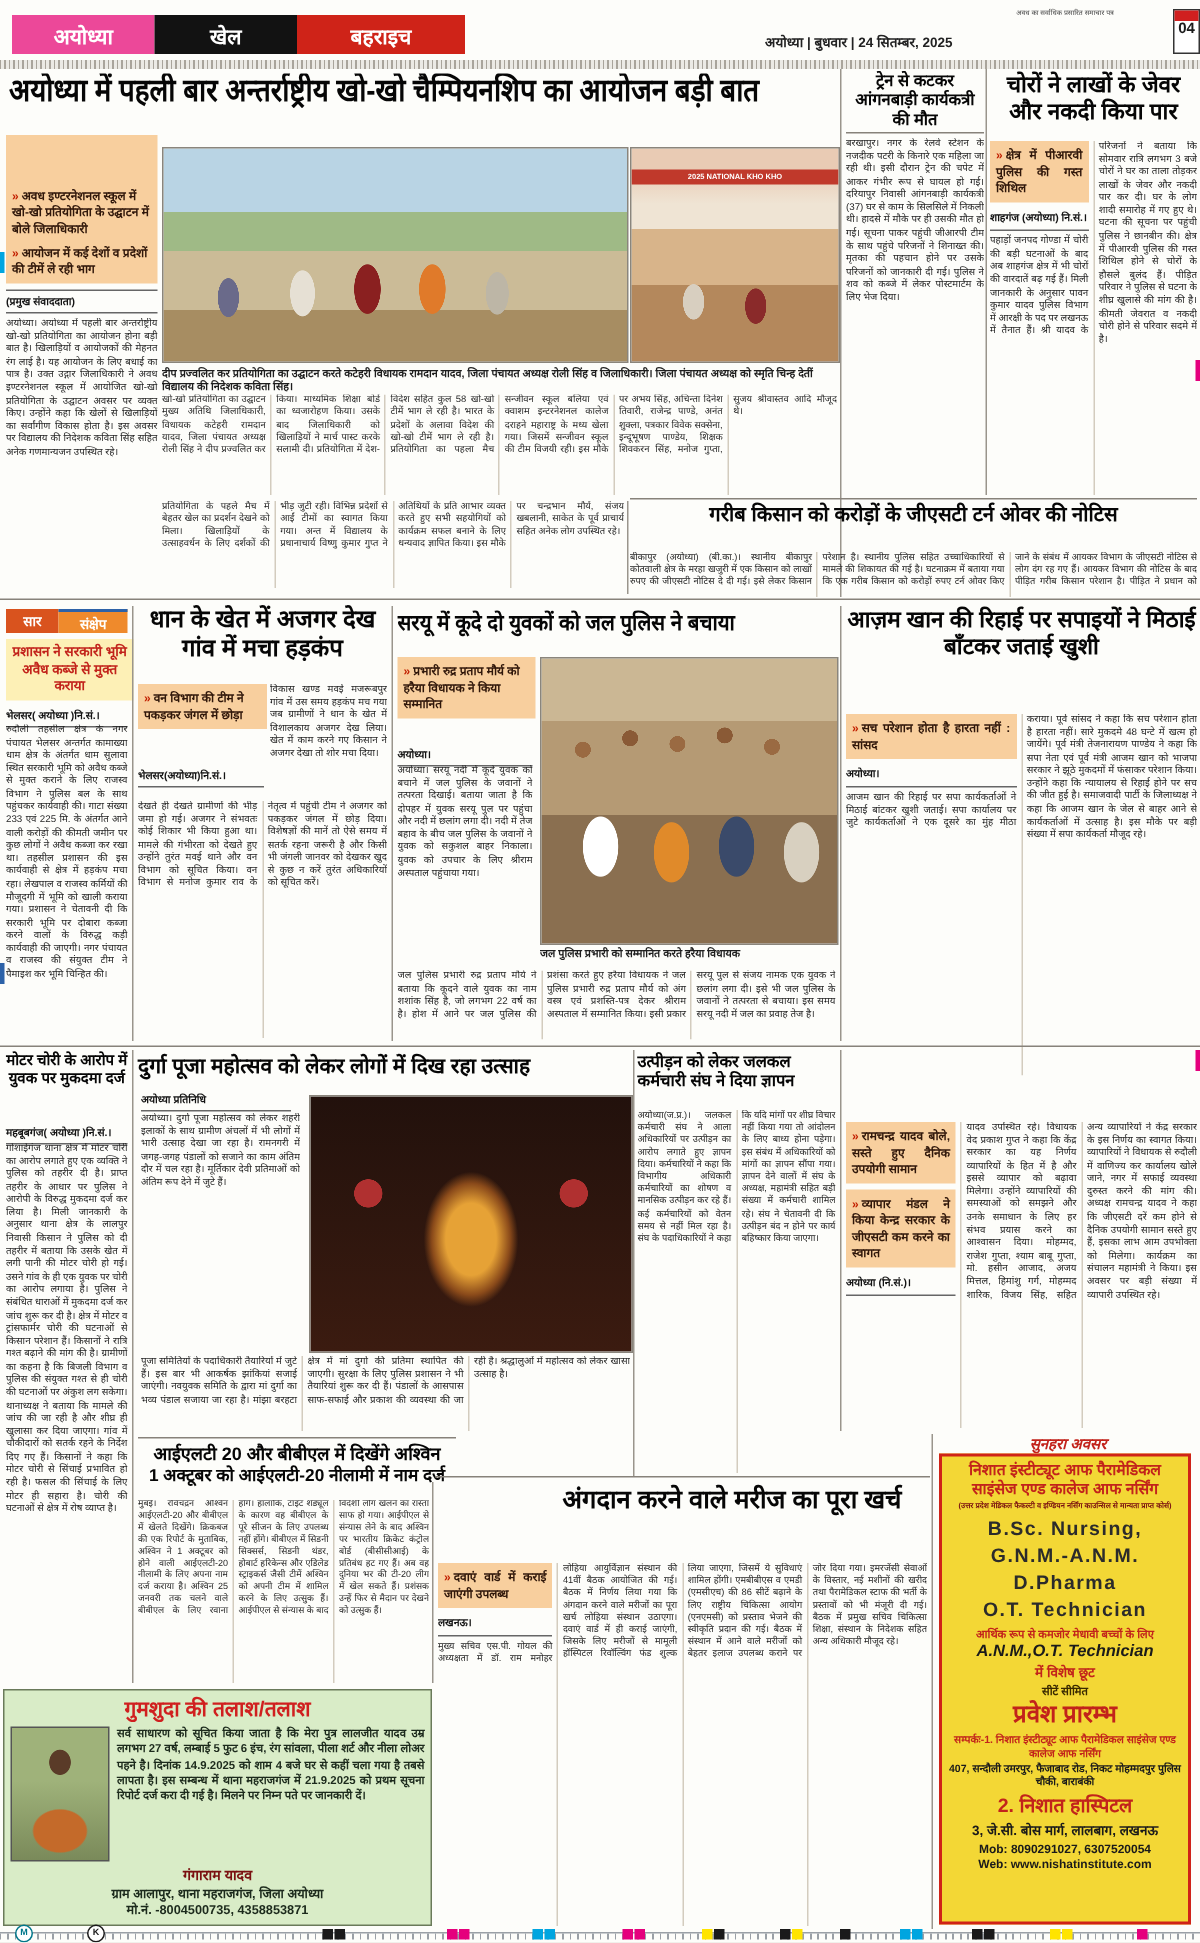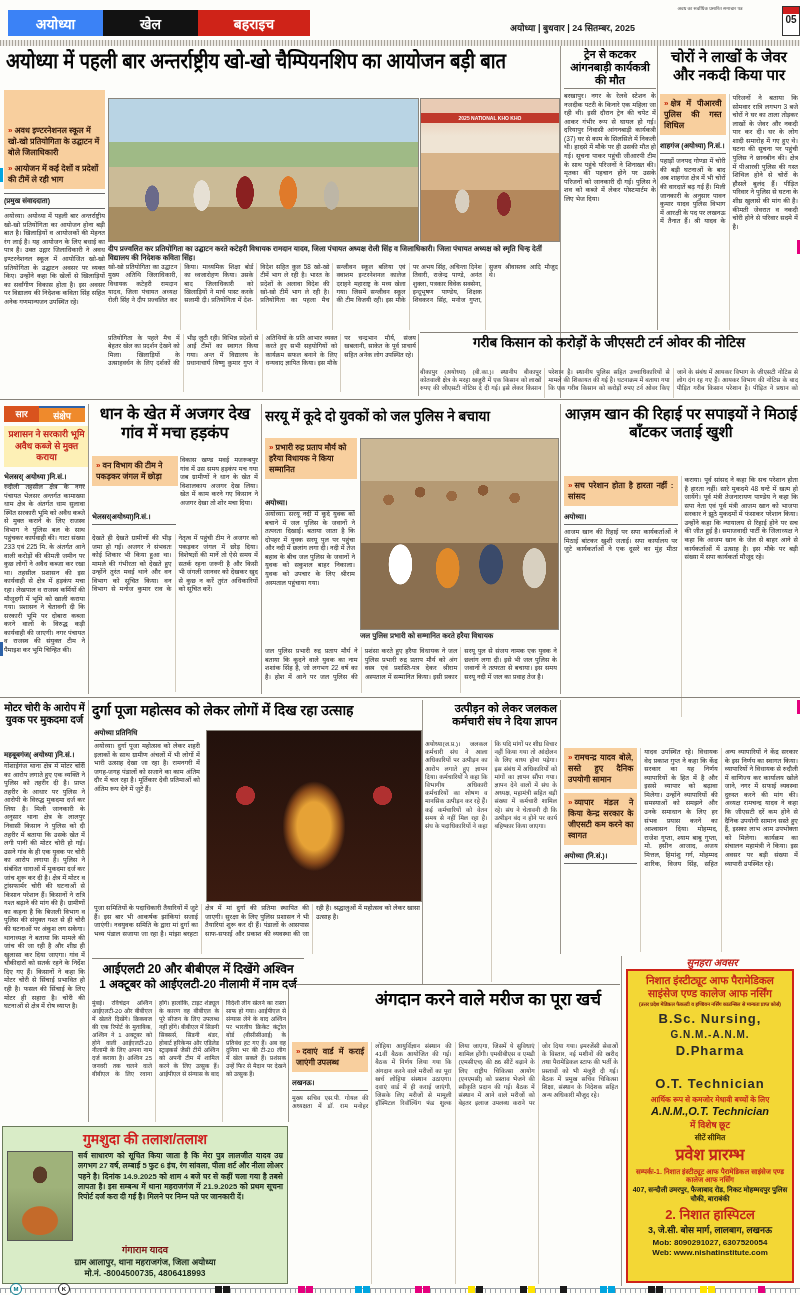--- a/index.html
+++ b/index.html
@@ -22,35 +22,35 @@
   .regc{position:absolute;top:1283px;width:10px;height:10px;border-radius:50%;border:1px solid #333;
         font-size:6px;font-weight:bold;display:flex;align-items:center;justify-content:center;background:#fff;}
   .adline{text-align:center;line-height:1.25;}
 </style>
 </head>
 <body>
 
 <div class="page">
 
   <div class="abs" style="left:8px;top:10px;display:flex;">
-    <div class="tab" style="width:95px;background:#3b82f6;">
+    <div class="tab" style="width:95px;background:#ec4899;">
         <span>अयोध्या</span>
       </div>
     <div class="tab" style="width:95px;background:#121212;">
         <span>खेल</span>
       </div>
     <div class="tab" style="width:112px;background:#cf2318;">
         <span>बहराइच</span>
       </div>
   </div>
   <div class="abs" style="left:440px;top:21px;width:195px;text-align:right;font-size:9px;font-weight:bold;color:#222;">अयोध्या | बुधवार | 24 सितम्बर, 2025</div>
   <div class="abs" style="left:642px;top:5px;width:136px;text-align:center;font-size:4.6px;color:#444;">अवध का सर्वाधिक प्रसारित समाचार पत्र</div>
   <div class="abs" style="left:782px;top:6px;width:16px;height:28px;border:1px solid #333;background:#fff;">
     <div style="height:7px;background:#d01f1f;"></div>
-    <div style="text-align:center;font-size:10px;font-weight:bold;">05</div>
+    <div style="text-align:center;font-size:10px;font-weight:bold;">04</div>
   </div>
   <div class="abs" style="left:0;top:40px;width:800px;height:6px;background:repeating-linear-gradient(90deg,#a9a49b 0 1px,#eceae5 1px 3px);"></div>
 
   <div class="abs hl" style="left:6px;top:49px;width:556px;overflow:hidden;">
     <span style="display:inline-block;white-space:nowrap;font-size:21px;transform:scaleX(.88);transform-origin:0 50%;">अयोध्या में पहली बार अन्तर्राष्ट्रीय खो-खो चैम्पियनशिप का आयोजन बड़ी बात</span>
   </div>
 
   <div class="abs" style="left:4px;top:90px;width:101px;">
     <div class="bx">
       <div style="margin-bottom:5px;margin-top:31px;"><span class="chev">»</span><span>अवध इण्टरनेशनल स्कूल में खो-खो प्रतियोगिता के उद्घाटन में बोले जिलाधिकारी</span></div>
@@ -165,21 +165,21 @@
       linear-gradient(180deg,#22110c,#3b1b10);"></div>
   <div class="abs bt" style="left:94px;top:742px;width:106px;height:156px;">अयोध्या। दुर्गा पूजा महोत्सव को लेकर शहरी इलाकों के साथ ग्रामीण अंचलों में भी लोगों में भारी उत्साह देखा जा रहा है। रामनगरी में जगह-जगह पंडालों को सजाने का काम अंतिम दौर में चल रहा है। मूर्तिकार देवी प्रतिमाओं को अंतिम रूप देने में जुटे हैं।</div>
   <div class="abs bt mc" style="left:94px;top:904px;width:326px;height:50px;column-count:3;">पूजा समितियों के पदाधिकारी तैयारियों में जुटे हैं। इस बार भी आकर्षक झांकियां सजाई जाएंगी। नवयुवक समिति के द्वारा मां दुर्गा का भव्य पंडाल सजाया जा रहा है। मांझा बरहटा क्षेत्र में मां दुर्गा की प्रतिमा स्थापित की जाएगी। सुरक्षा के लिए पुलिस प्रशासन ने भी तैयारियां शुरू कर दी हैं। पंडालों के आसपास साफ-सफाई और प्रकाश की व्यवस्था की जा रही है। श्रद्धालुओं में महोत्सव को लेकर खासा उत्साह है।</div>
 
   <div class="hr" style="left:92px;top:958px;width:212px;"></div>
   <div class="abs hl" style="left:92px;top:962px;width:212px;font-size:12px;text-align:center;">आईएलटी 20 और बीबीएल में दिखेंगे अश्विन</div>
   <div class="abs hl" style="left:92px;top:978px;width:212px;font-size:11.5px;text-align:center;">1 अक्टूबर को आईएलटी-20 नीलामी में नाम दर्ज</div>
   <div class="abs bt mc" style="left:92px;top:1000px;width:194px;height:122px;column-count:3;font-size:6px;">मुंबई। रविचंद्रन अश्विन आईएलटी-20 और बीबीएल में खेलते दिखेंगे। क्रिकबज की एक रिपोर्ट के मुताबिक, अश्विन ने 1 अक्टूबर को होने वाली आईएलटी-20 नीलामी के लिए अपना नाम दर्ज कराया है। अश्विन 25 जनवरी तक चलने वाले बीबीएल के लिए रवाना होंगे। हालांकि, टाइट शेड्यूल के कारण वह बीबीएल के पूरे सीजन के लिए उपलब्ध नहीं होंगे। बीबीएल में सिडनी सिक्सर्स, सिडनी थंडर, होबार्ट हरिकेन्स और एडिलेड स्ट्राइकर्स जैसी टीमें अश्विन को अपनी टीम में शामिल करने के लिए उत्सुक हैं। आईपीएल से संन्यास के बाद विदेशी लीग खेलने का रास्ता साफ हो गया। आईपीएल से संन्यास लेने के बाद अश्विन पर भारतीय क्रिकेट कंट्रोल बोर्ड (बीसीसीआई) के प्रतिबंध हट गए हैं। अब वह दुनिया भर की टी-20 लीग में खेल सकते हैं। प्रशंसक उन्हें फिर से मैदान पर देखने को उत्सुक हैं।</div>
 
   <div class="vr" style="left:422px;top:700px;height:284px;"></div>
-  <div class="abs hl" style="left:425px;top:702px;width:132px;font-size:11px;text-align:right;">उत्पीड़न को लेकर जलकल कर्मचारी संघ ने दिया ज्ञापन</div>
+  <div class="abs hl" style="left:425px;top:702px;width:132px;font-size:11px;text-align:left;">उत्पीड़न को लेकर जलकल कर्मचारी संघ ने दिया ज्ञापन</div>
   <div class="abs bt mc" style="left:425px;top:740px;width:132px;height:242px;column-count:2;font-size:6.2px;">अयोध्या(ज.प्र.)। जलकल कर्मचारी संघ ने आला अधिकारियों पर उत्पीड़न का आरोप लगाते हुए ज्ञापन दिया। कर्मचारियों ने कहा कि विभागीय अधिकारी कर्मचारियों का शोषण व मानसिक उत्पीड़न कर रहे हैं। कई कर्मचारियों को वेतन समय से नहीं मिल रहा है। संघ के पदाधिकारियों ने कहा कि यदि मांगों पर शीघ्र विचार नहीं किया गया तो आंदोलन के लिए बाध्य होना पड़ेगा। इस संबंध में अधिकारियों को मांगों का ज्ञापन सौंपा गया। ज्ञापन देने वालों में संघ के अध्यक्ष, महामंत्री सहित बड़ी संख्या में कर्मचारी शामिल रहे। संघ ने चेतावनी दी कि उत्पीड़न बंद न होने पर कार्य बहिष्कार किया जाएगा।</div>
 
   <div class="vr" style="left:560px;top:700px;height:254px;"></div>
   <div class="abs bt mc" style="left:564px;top:748px;width:234px;height:204px;column-count:3;">
     <div class="bx"><span class="chev">»</span><span>रामचन्द्र यादव बोले, सस्ते हुए दैनिक उपयोगी सामान</span></div>
     <div class="bx"><span class="chev">»</span><span>व्यापार मंडल ने किया केन्द्र सरकार के जीएसटी कम करने का स्वागत</span></div>
     <div class="by">अयोध्या (नि.सं.)।</div>
     <span>यादव उपस्थित रहे। विधायक वेद प्रकाश गुप्त ने कहा कि केंद्र सरकार का यह निर्णय व्यापारियों के हित में है और इससे व्यापार को बढ़ावा मिलेगा। उन्होंने व्यापारियों की समस्याओं को समझने और उनके समाधान के लिए हर संभव प्रयास करने का आश्वासन दिया। मोहम्मद, राजेश गुप्ता, श्याम बाबू गुप्ता, मो. हसीन आजाद, अजय मित्तल, हिमांशु गर्ग, मोहम्मद शारिक, विजय सिंह, सहित अन्य व्यापारियों ने केंद्र सरकार के इस निर्णय का स्वागत किया। व्यापारियों ने विधायक से रुदौली में वाणिज्य कर कार्यालय खोले जाने, नगर में सफाई व्यवस्था दुरुस्त करने की मांग की। अध्यक्ष रामचन्द्र यादव ने कहा कि जीएसटी दरें कम होने से दैनिक उपयोगी सामान सस्ते हुए हैं, इसका लाभ आम उपभोक्ता को मिलेगा। कार्यक्रम का संचालन महामंत्री ने किया। इस अवसर पर बड़ी संख्या में व्यापारी उपस्थित रहे।</span>
   </div>
 
@@ -191,23 +191,23 @@
     <div class="by">लखनऊ।</div>
     <span>मुख्य सचिव एस.पी. गोयल की अध्यक्षता में डॉ. राम मनोहर लोहिया आयुर्विज्ञान संस्थान की 41वीं बैठक आयोजित की गई। बैठक में निर्णय लिया गया कि अंगदान करने वाले मरीजों का पूरा खर्च लोहिया संस्थान उठाएगा। दवाएं वार्ड में ही कराई जाएंगी, जिसके लिए मरीजों से मामूली हॉस्पिटल रिवॉल्विंग फंड शुल्क लिया जाएगा, जिसमें ये सुविधाएं शामिल होंगी। एमबीबीएस व एमडी (एमसीएच) की 86 सीटें बढ़ाने के लिए राष्ट्रीय चिकित्सा आयोग (एनएमसी) को प्रस्ताव भेजने की स्वीकृति प्रदान की गई। बैठक में संस्थान में आने वाले मरीजों को बेहतर इलाज उपलब्ध कराने पर जोर दिया गया। इमरजेंसी सेवाओं के विस्तार, नई मशीनों की खरीद तथा पैरामेडिकल स्टाफ की भर्ती के प्रस्तावों को भी मंजूरी दी गई। बैठक में प्रमुख सचिव चिकित्सा शिक्षा, संस्थान के निदेशक सहित अन्य अधिकारी मौजूद रहे।</span>
   </div>
 
   <div class="vr" style="left:621px;top:956px;height:330px;"></div>
   <div class="abs" style="left:626px;top:955px;width:172px;text-align:center;font-size:10px;font-weight:bold;font-style:italic;color:#c2231b;">सुनहरा अवसर</div>
   <div class="abs" style="left:626px;top:969px;width:168px;height:314px;background:#f3d735;border:2px solid #cf2318;padding:3px 2px;box-sizing:border-box;">
     <div class="adline" style="font-size:10.5px;font-weight:bold;color:#c2231b;">निशात इंस्टीट्यूट आफ पैरामेडिकल साइंसेज एण्ड कालेज आफ नर्सिंग</div>
     <div class="adline" style="font-size:5px;font-weight:bold;color:#7a1010;margin-top:1px;">(उत्तर प्रदेश मेडिकल फैकल्टी व इण्डियन नर्सिंग काउन्सिल से मान्यता प्राप्त कोर्स)</div>
     <div class="adline" style="font-size:13px;font-weight:bold;color:#2b2b2b;letter-spacing:1px;margin-top:3px;">B.Sc. Nursing,</div>
-    <div class="adline" style="font-size:10px;font-weight:bold;color:#2b2b2b;letter-spacing:1px;margin-top:2px;">G.N.M.-A.N.M.</div>
+    <div class="adline" style="font-size:13px;font-weight:bold;color:#2b2b2b;letter-spacing:1px;margin-top:2px;">G.N.M.-A.N.M.</div>
     <div class="adline" style="font-size:13px;font-weight:bold;color:#2b2b2b;letter-spacing:1px;margin-top:2px;">D.Pharma</div>
-    <div class="adline" style="font-size:13px;font-weight:bold;color:#2b2b2b;letter-spacing:1px;margin-top:16px;">O.T. Technician</div>
+    <div class="adline" style="font-size:13px;font-weight:bold;color:#2b2b2b;letter-spacing:1px;margin-top:2px;">O.T. Technician</div>
     <div class="adline" style="font-size:7.5px;font-weight:bold;color:#c2231b;margin-top:3px;">आर्थिक रूप से कमजोर मेधावी बच्चों के लिए</div>
     <div class="adline" style="font-size:11px;font-weight:bold;color:#1a1a1a;margin-top:1px;font-style:italic;">A.N.M.,O.T. Technician</div>
     <div class="adline" style="font-size:9px;font-weight:bold;color:#c2231b;margin-top:1px;">में विशेष छूट</div>
     <div class="adline" style="font-size:7.5px;font-weight:bold;color:#3a2a00;margin-top:2px;">सीटें सीमित</div>
     <div class="adline" style="font-size:16px;font-weight:bold;color:#c2231b;margin-top:2px;">प्रवेश प्रारम्भ</div>
     <div class="adline" style="font-size:7px;font-weight:bold;color:#c2231b;margin-top:3px;">सम्पर्कः-1. निशात इंस्टीट्यूट आफ पैरामेडिकल साइंसेज एण्ड कालेज आफ नर्सिंग</div>
     <div class="adline" style="font-size:7px;font-weight:bold;color:#1a1a1a;margin-top:1px;">407, सन्दौली उमरपुर, फैजाबाद रोड, निकट मोहम्मदपुर पुलिस चौकी, बाराबंकी</div>
     <div class="adline" style="font-size:13px;font-weight:bold;color:#c2231b;margin-top:3px;">2. निशात हास्पिटल</div>
     <div class="adline" style="font-size:9px;font-weight:bold;color:#1a1a1a;margin-top:2px;">3, जे.सी. बोस मार्ग, लालबाग, लखनऊ</div>
     <div class="adline" style="font-size:8px;font-weight:bold;color:#1a1a1a;margin-top:2px;">Mob: 8090291027, 6307520054</div>
@@ -218,21 +218,21 @@
     <div style="text-align:center;font-size:14px;font-weight:bold;color:#d01f1f;">गुमशुदा की तलाश/तलाश</div>
     <div style="display:flex;margin-top:3px;">
       <div style="width:64px;height:88px;border:1px solid #555;flex:none;background:
           radial-gradient(12px 14px at 50% 26%, #5a3b28 0 58%, transparent 62%),
           radial-gradient(30px 24px at 50% 78%, #c46a2a 0 58%, transparent 62%),
           linear-gradient(180deg,#9fb27a 0 40%,#7a8a5a);"></div>
       <div style="flex:1;margin-left:5px;font-size:7.6px;font-weight:bold;color:#1c2a1c;line-height:1.35;text-align:justify;">सर्व साधारण को सूचित किया जाता है कि मेरा पुत्र लालजीत यादव उम्र लगभग 27 वर्ष, लम्बाई 5 फुट 6 इंच, रंग सांवला, पीला शर्ट और नीला लोअर पहने है। दिनांक 14.9.2025 को शाम 4 बजे घर से कहीं चला गया है तबसे लापता है। इस सम्बन्ध में थाना महराजगंज में 21.9.2025 को प्रथम सूचना रिपोर्ट दर्ज करा दी गई है। मिलने पर निम्न पते पर जानकारी दें।</div>
     </div>
     <div style="text-align:center;font-size:9.5px;font-weight:bold;color:#7a1010;margin-top:2px;">गंगाराम यादव</div>
     <div style="text-align:center;font-size:8.5px;font-weight:bold;color:#1c2a1c;">ग्राम आलापुर, थाना महराजगंज, जिला अयोध्या</div>
-    <div style="text-align:center;font-size:8.5px;font-weight:bold;color:#1c2a1c;">मो.नं. -8004500735, 4806418993</div>
+    <div style="text-align:center;font-size:8.5px;font-weight:bold;color:#1c2a1c;">मो.नं. -8004500735, 4358853871</div>
   </div>
 
   <div class="abs" style="left:0;top:1288px;width:800px;height:4px;background:repeating-linear-gradient(90deg,#9aa0a6 0 1px,transparent 1px 5px);border-top:1px solid #9aa0a6;"></div>
   <div class="regc" style="left:10px;border-color:#00778a;color:#00778a;">M</div>
   <div class="regc" style="left:58px;border-color:#1a1a1a;color:#1a1a1a;">K</div>
   <div class="sq c-k" style="left:215px;"></div>
   <div class="sq c-k" style="left:223px;"></div>
   <div class="sq c-m" style="left:298px;"></div>
   <div class="sq c-m" style="left:306px;"></div>
   <div class="sq c-c" style="left:355px;"></div>

